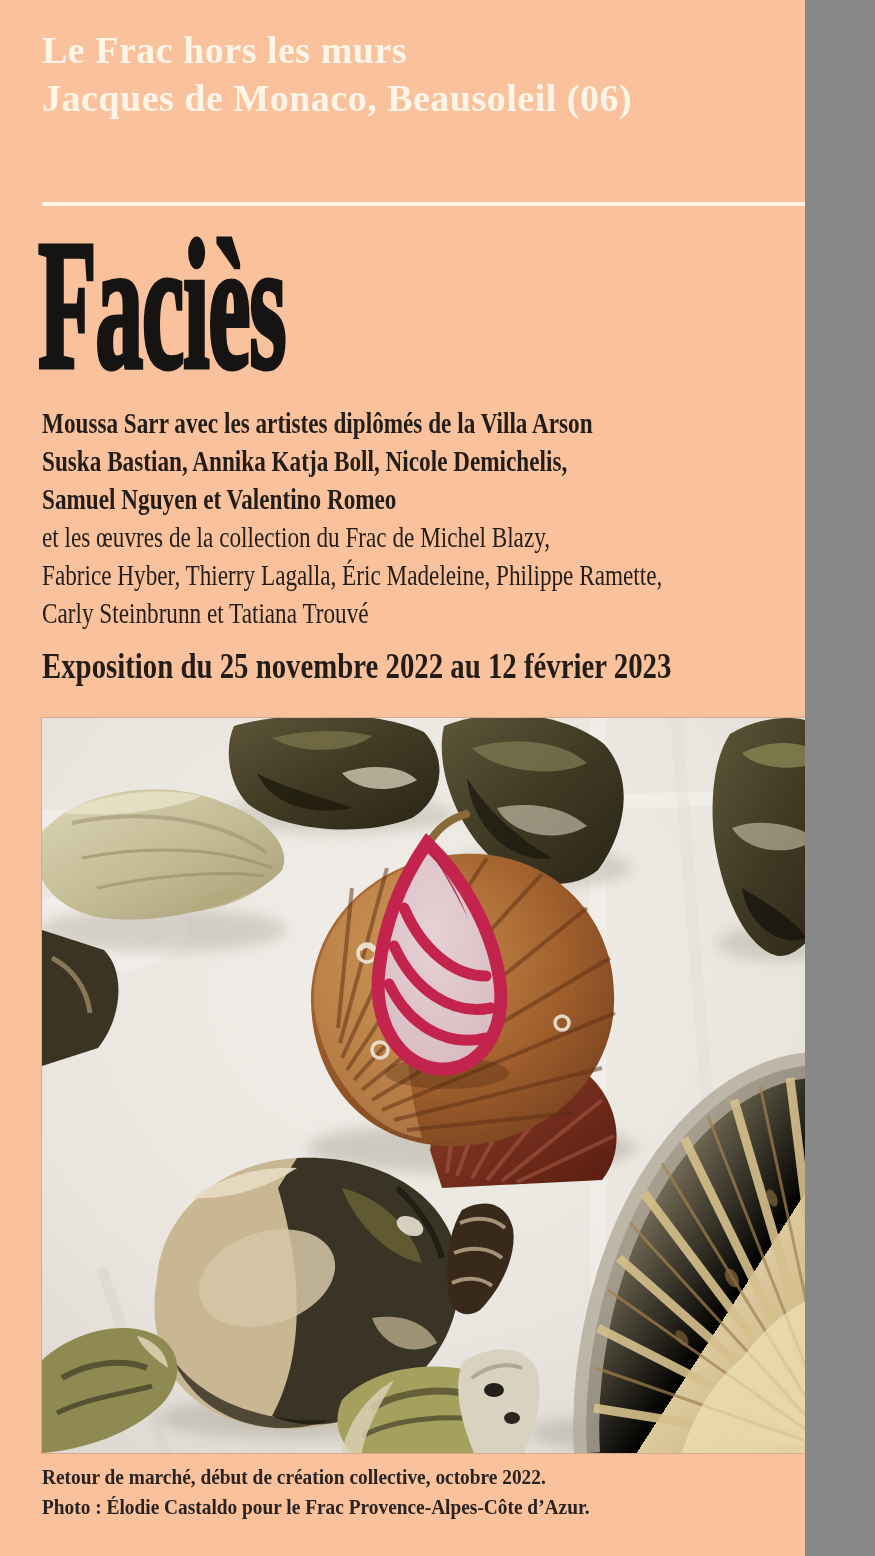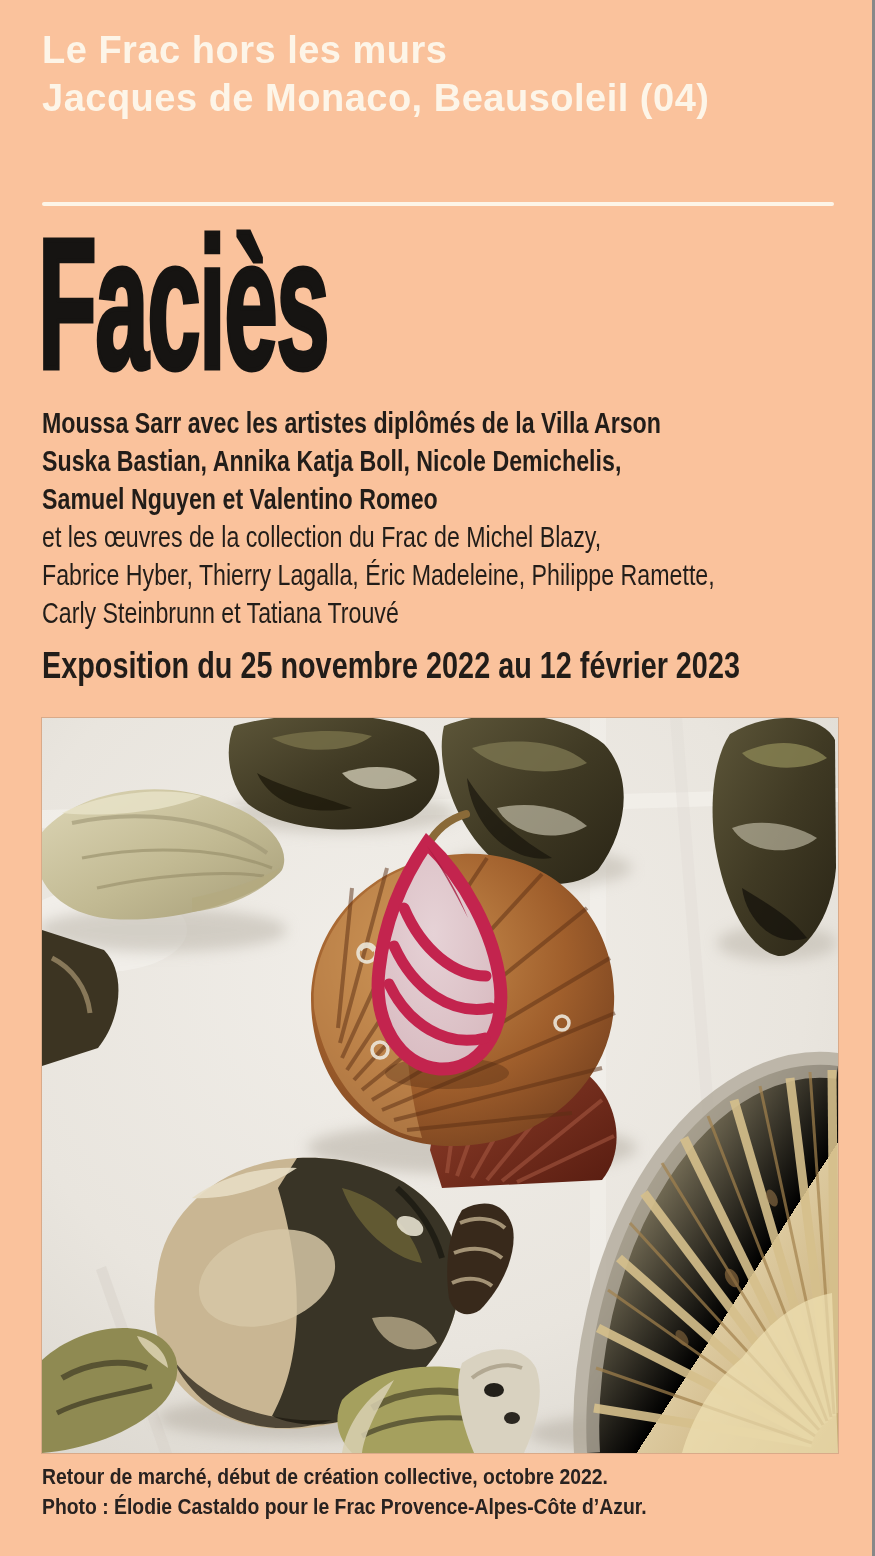--- a/index.html
+++ b/index.html
@@ -5,23 +5,23 @@
   :root{
     --page-bg:#fac29c;
     --header-text:#fdf5e8;
     --divider:#fdf5e8;
     --title-text:#161412;
     --body-text:#221d19;
     --caption-text:#282220;
   }
   html,body{margin:0;padding:0;background:#888;}
   .page{
-    position:relative;width:872px;height:1556px;overflow:hidden;
+    position:relative;width:805px;height:1556px;overflow:hidden;
     background:var(--page-bg);
-    font-family:Liberation Sans, sans-serif;
+    font-family:Liberation Serif, serif;
   }
   .header{
     position:absolute;left:42px;top:26px;
     font-size:38px;line-height:48px;font-weight:bold;letter-spacing:.5px;
     color:var(--header-text);
   }
   .divider{
     position:absolute;left:42px;top:202px;width:792px;height:4px;
     background:var(--divider);border-radius:2px;
   }
@@ -53,21 +53,21 @@
     transform:scaleX(.88);transform-origin:left top;white-space:nowrap;
   }
 </style>
 </head>
 <body>
 
 <div class="page">
 
   <div class="header">
     <div>Le Frac hors les murs</div>
-    <div>Jacques de Monaco, Beausoleil (04)</div>
+    <div>Jacques de Monaco, Beausoleil (06)</div>
   </div>
 
   <div class="divider"></div>
 
   <div class="title">Faciès</div>
 
   <div class="credits">
     <div class="b">Moussa Sarr avec les artistes diplômés de la Villa Arson</div>
     <div class="b">Suska Bastian, Annika Katja Boll, Nicole Demichelis,</div>
     <div class="b">Samuel Nguyen et Valentino Romeo</div>

